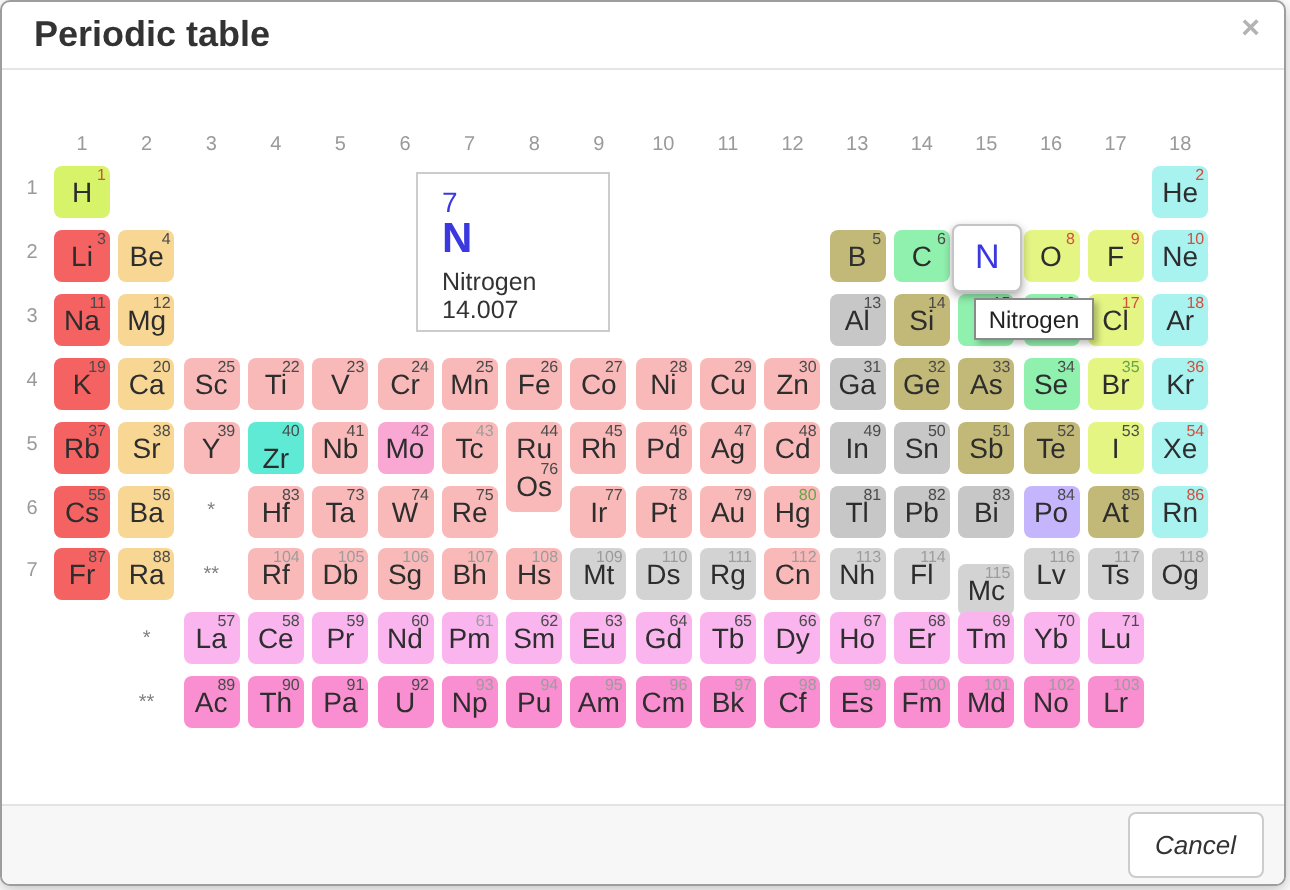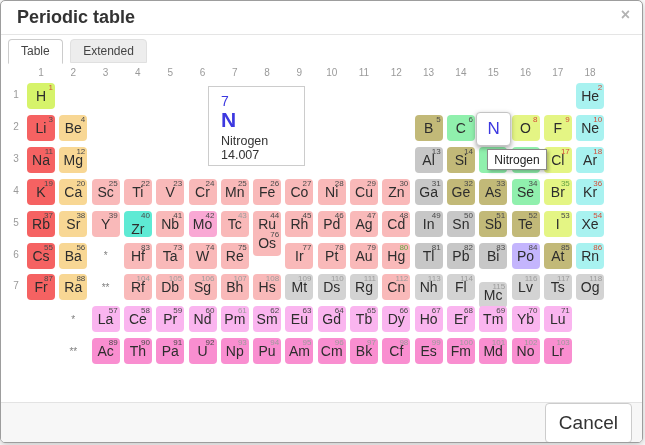--- a/index.html
+++ b/index.html
@@ -36,37 +36,33 @@
     align-items:center;justify-content:center;font-size:12px;color:#222;box-sizing:border-box;}
   .radios{position:absolute;left:29px;top:379px;display:flex;align-items:center;font-size:13px;color:#333;}
   .radio{display:flex;align-items:center;margin-right:8px;cursor:pointer;}
   .rdot{width:13px;height:13px;border:1px solid #8b8b8b;border-radius:50%;background:#fdfdfd;
     margin-right:5px;box-sizing:border-box;position:relative;}
   .radio.checked .rdot::after{content:"";position:absolute;left:3px;top:3px;width:5px;height:5px;
     border-radius:50%;background:#444;}
   .footer{position:absolute;left:0;right:0;bottom:0;height:40px;background:#f7f7f7;
     border-top:1px solid #e3e3e3;display:flex;align-items:center;justify-content:flex-end;
     padding-right:10px;box-sizing:border-box;}
-  .btn{font-size:19px;padding:8px 13px;border-radius:4px;margin-left:6px;cursor:pointer;}
+  .btn{font-size:13px;padding:8px 13px;border-radius:4px;margin-left:6px;cursor:pointer;font-style:italic;}
   .btn.cancel{background:#fff;border:1px solid #ccc;color:#333;}
   .btn.ok{background:#f0f0f0;border:1px solid #d8d8d8;color:#b0b0b0;}
 </style>
 </head>
 <body>
 
 <div class="dialog">
   <div class="hdr">
     <span class="title">Periodic table</span>
     <span class="close">×</span>
   </div>
 
-  <div class="tabbar">
-    <span class="tab on">Table</span>
-    <span class="tab off">Extended</span>
-  </div>
 
   <div class="grid">
       <div class="colhead" style="left: 26px;">1</div>
       <div class="colhead" style="left: 58.3px;">2</div>
       <div class="colhead" style="left: 90.6px;">3</div>
       <div class="colhead" style="left: 122.9px;">4</div>
       <div class="colhead" style="left: 155.2px;">5</div>
       <div class="colhead" style="left: 187.5px;">6</div>
       <div class="colhead" style="left: 219.8px;">7</div>
       <div class="colhead" style="left: 252.1px;">8</div>

